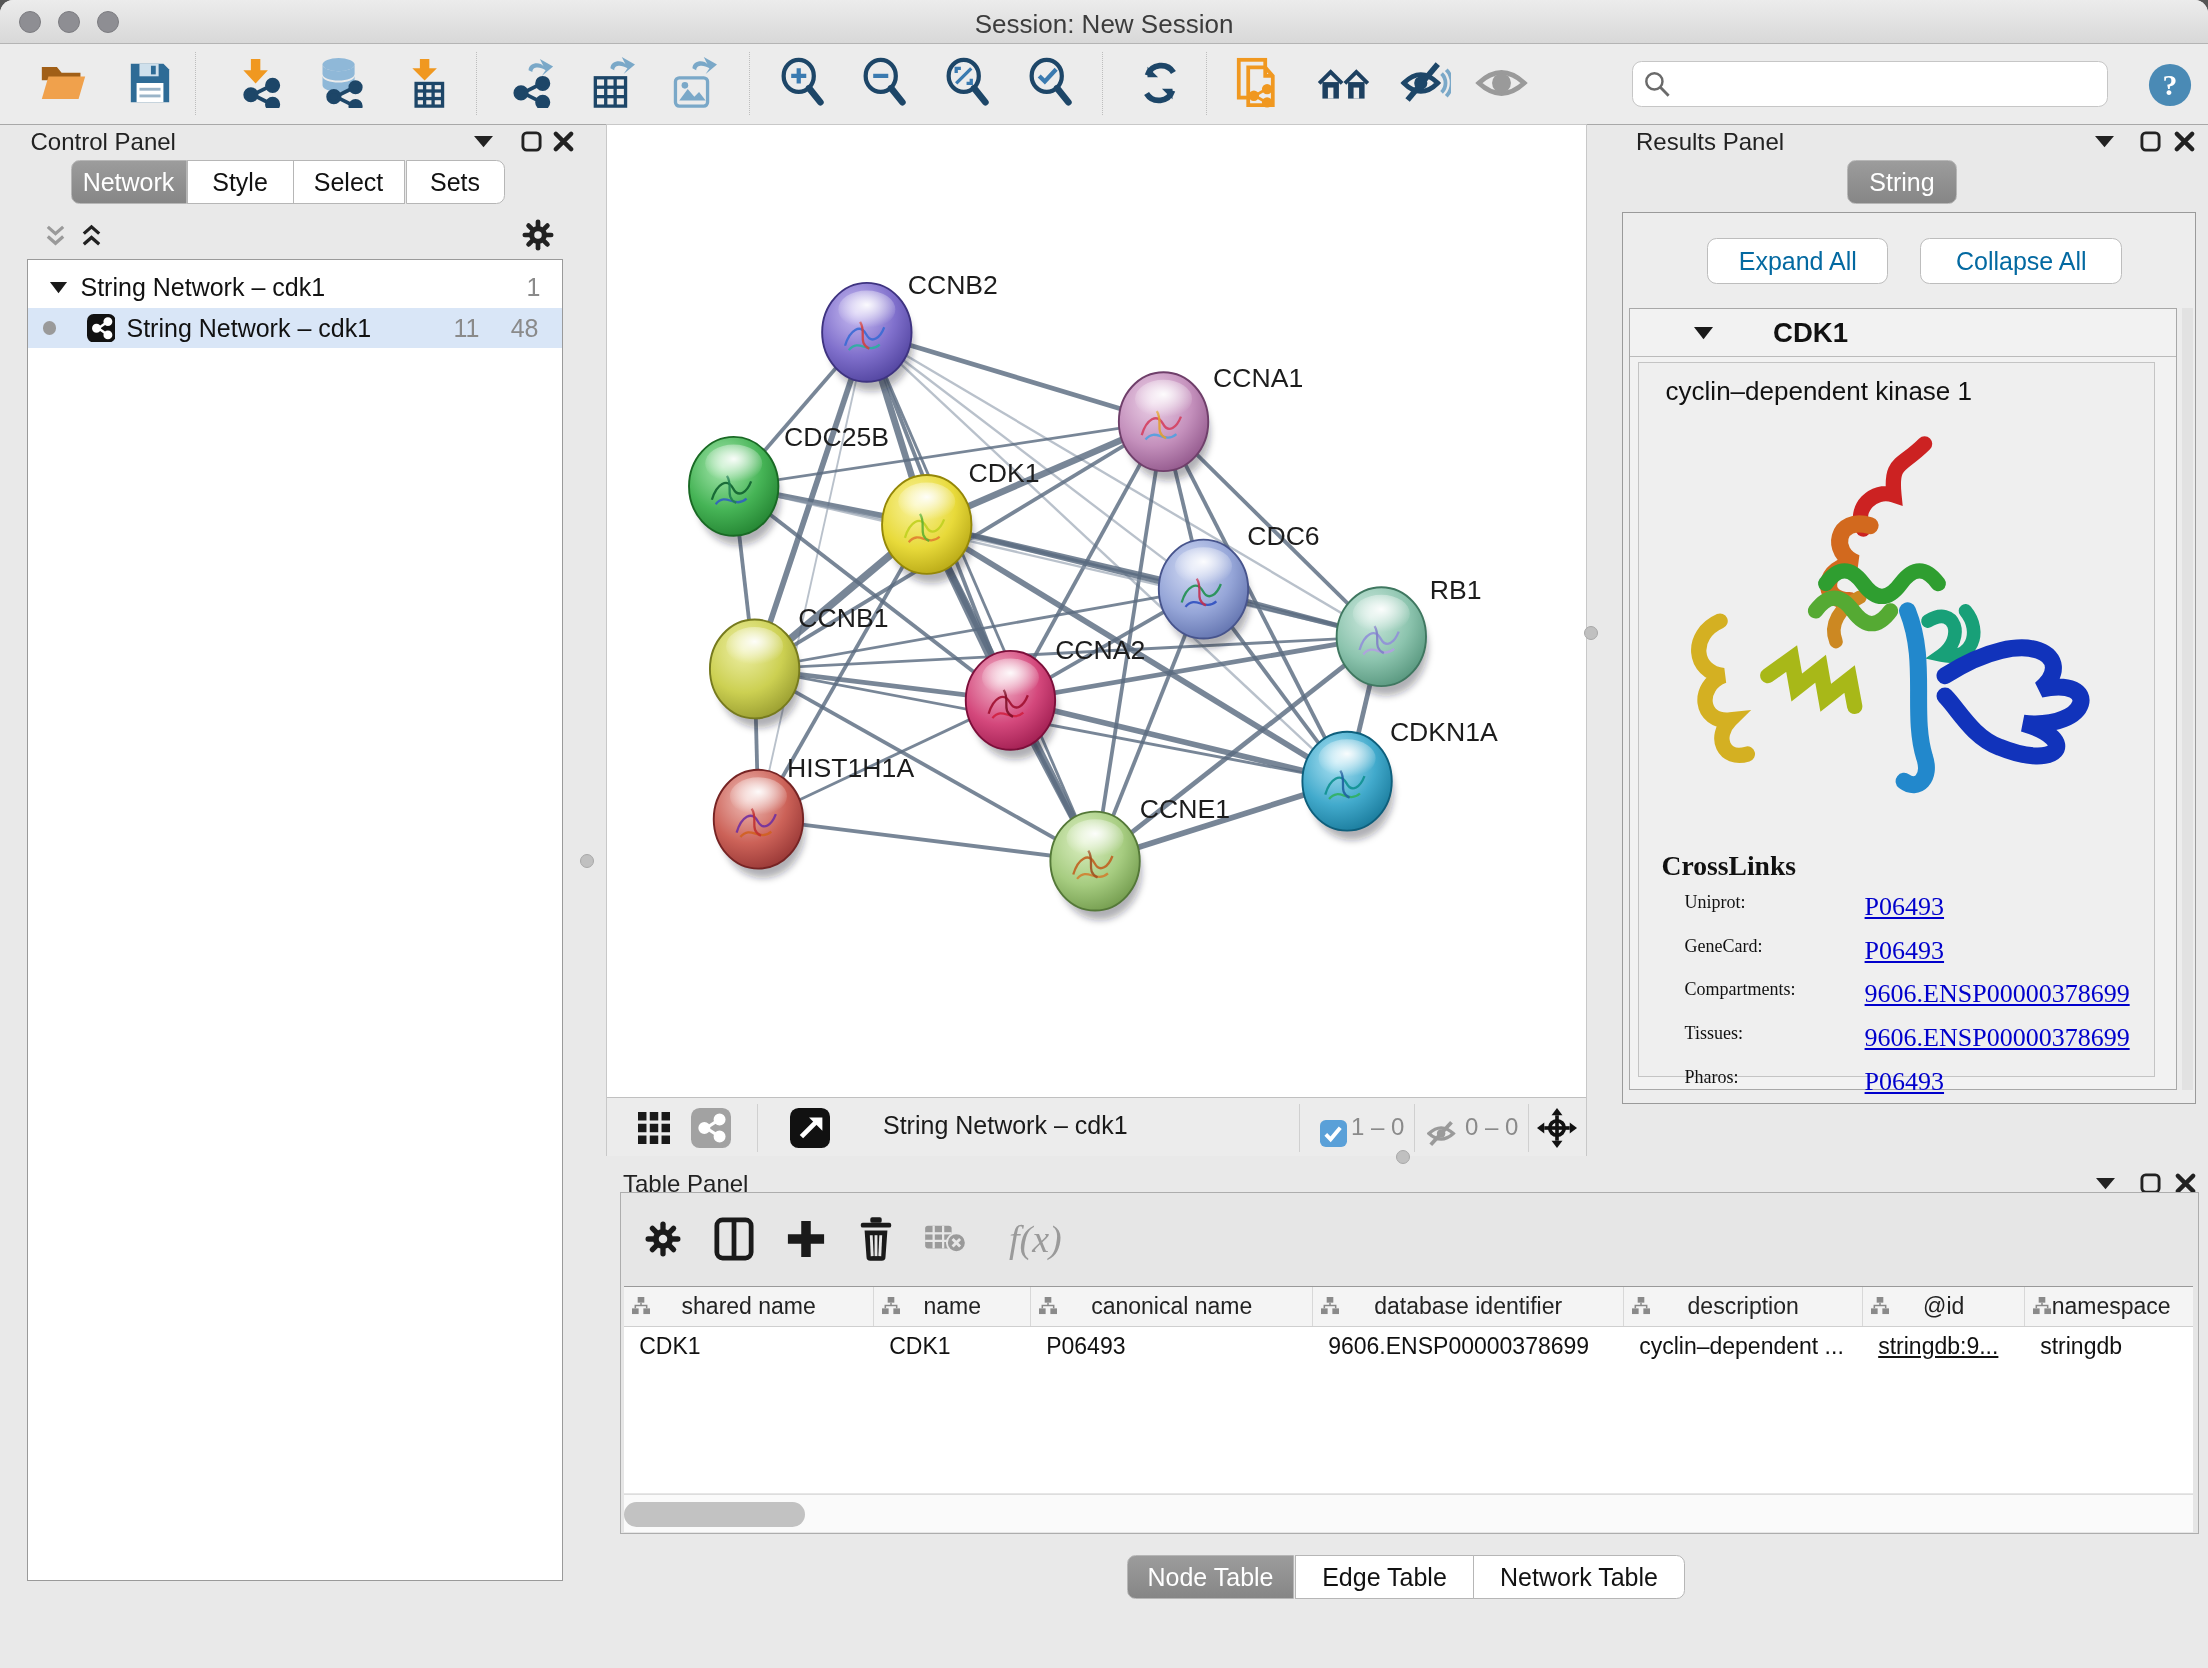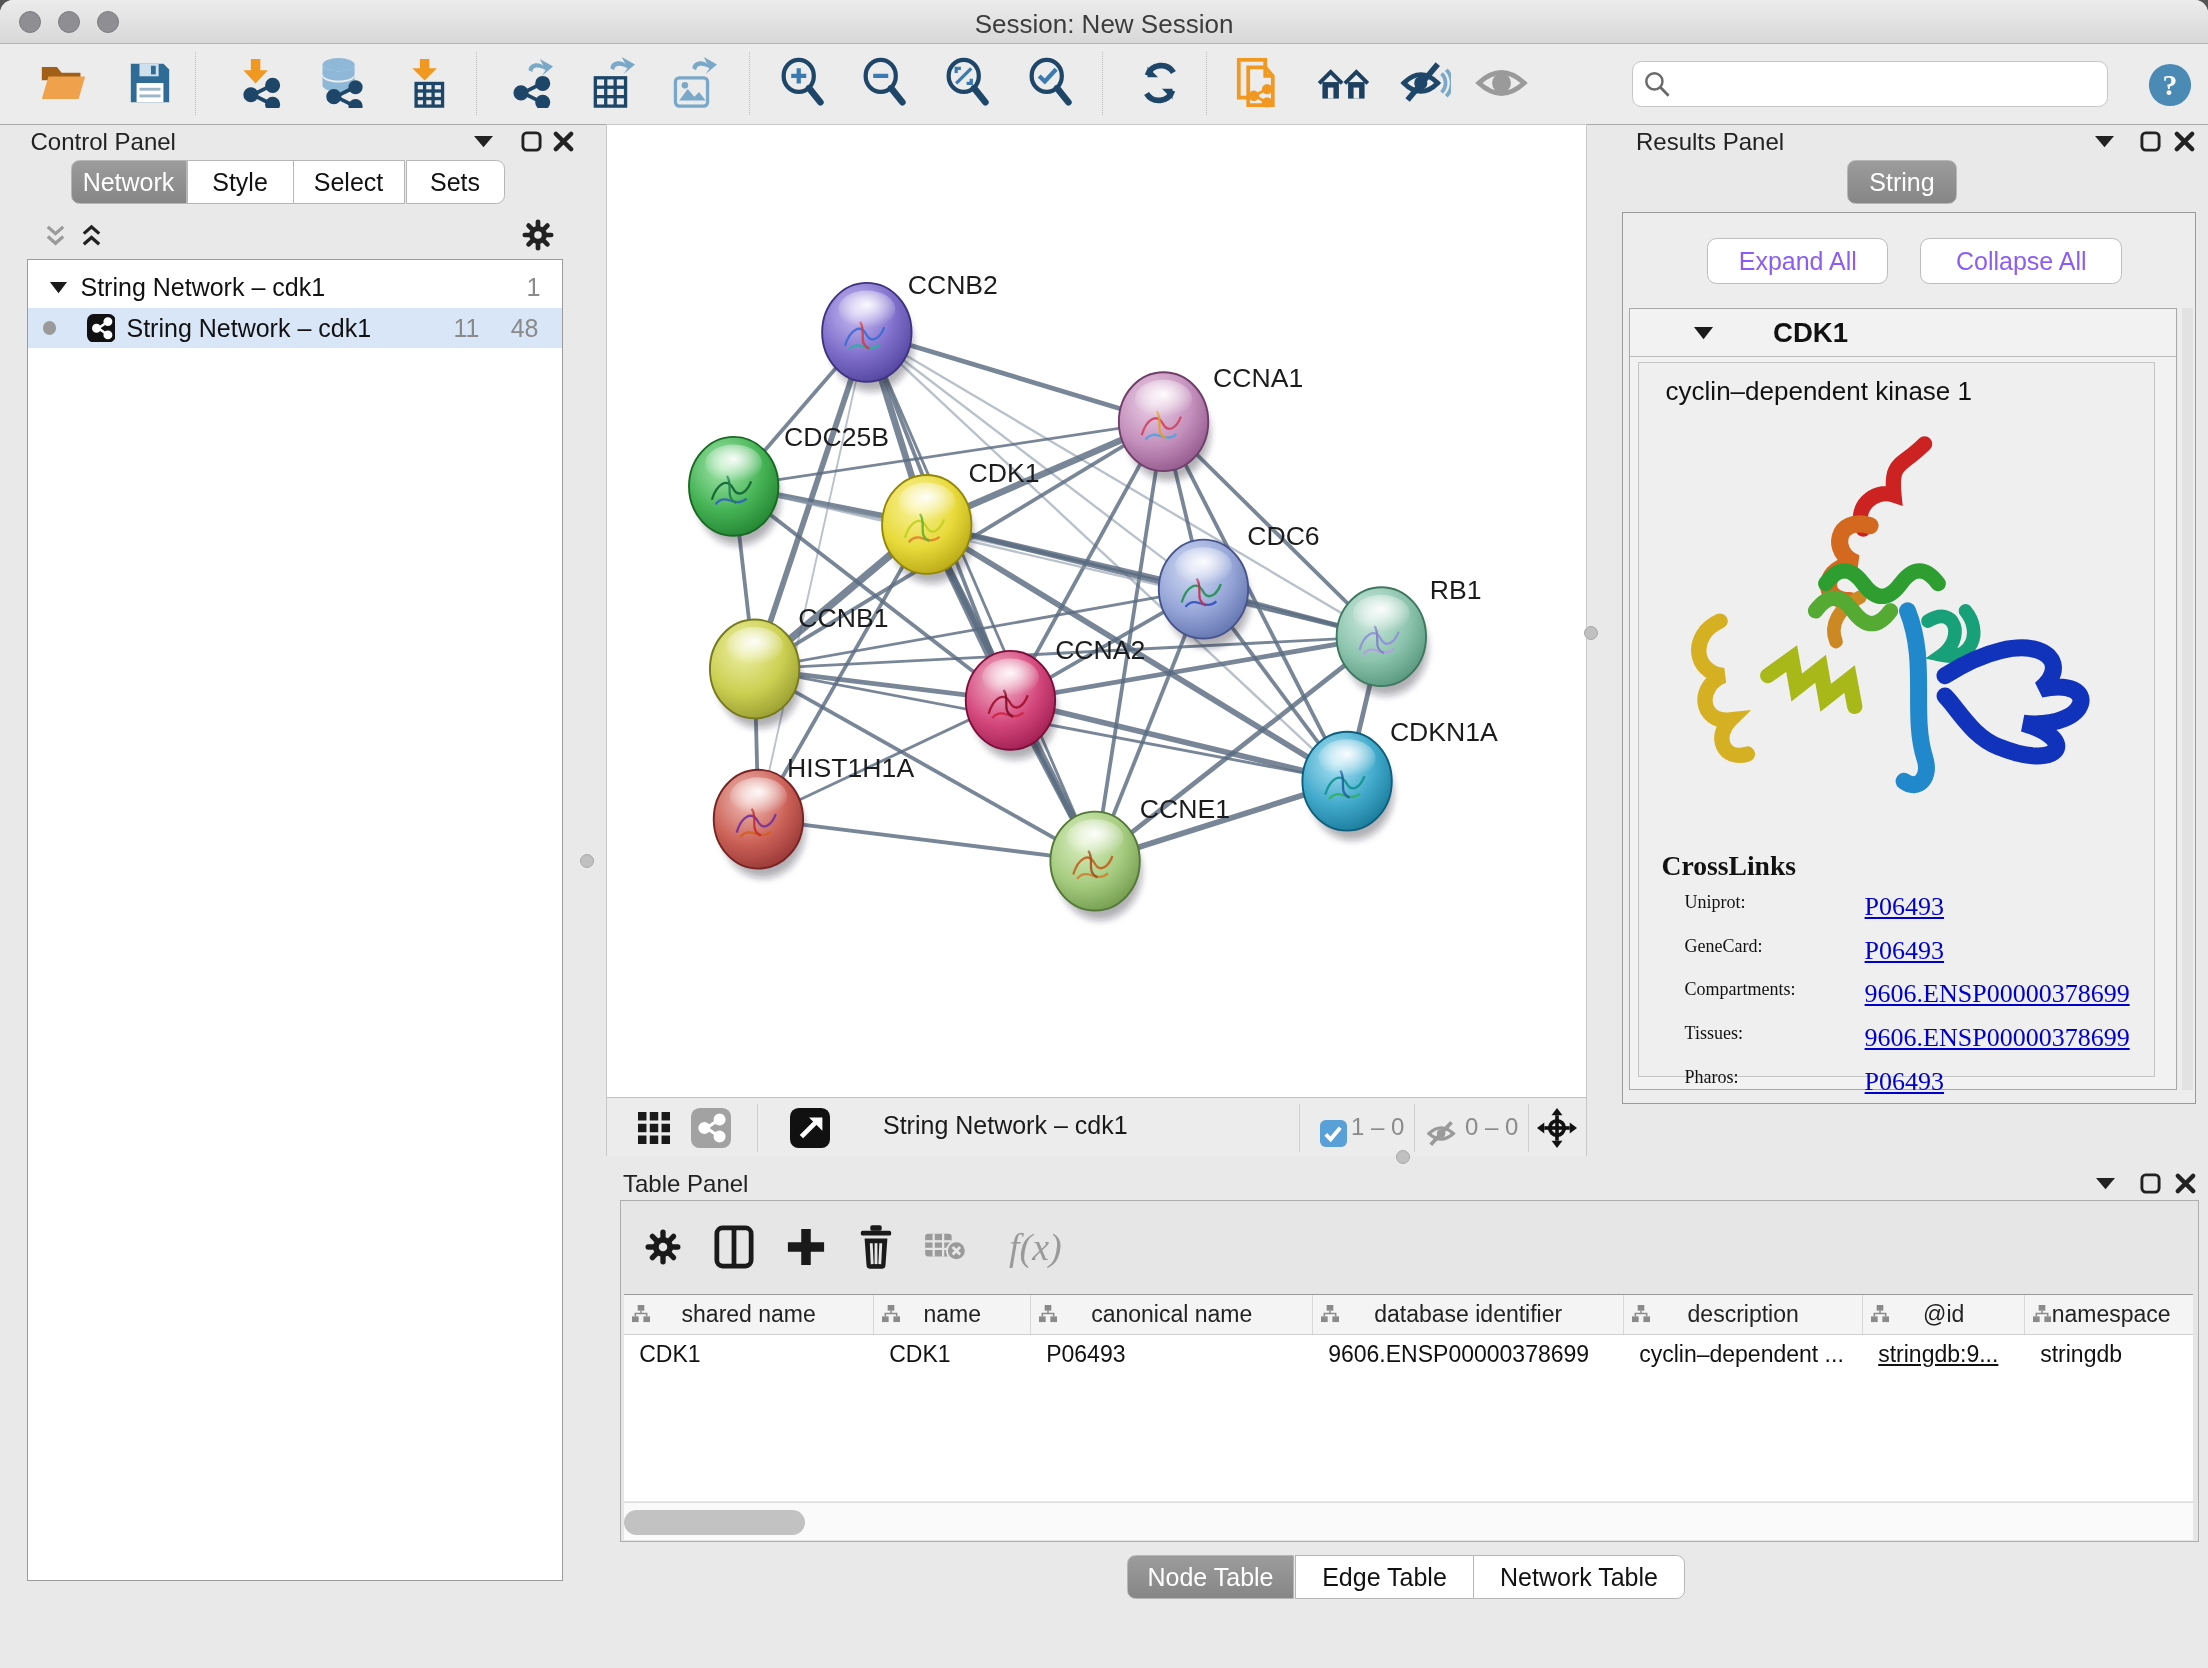--- a/index.html
+++ b/index.html
@@ -54,37 +54,37 @@
   .nav-ico { position:absolute; top:9.5px; width:40px; height:40px; display:flex;
     align-items:center; justify-content:center; }
   .nav-sep { position:absolute; top:5.7px; height:48px; border-left:1.9px solid #d0d0d0; }
   .nav-name { position:absolute; left:276px; top:13.3px; font-size:25px; color:#1a1a1a; }
   .nav-num { position:absolute; top:15px; font-size:24px; color:#8a8a8a; }
   
   .results-panel { position:absolute; left:1609px; top:124px; width:599px; height:1008px; }
   .rp-outer { position:absolute; left:13.3px; top:88px; width:574px; height:892px;
     background:#ededed; border:1.9px solid #9a9a9a; }
   .rp-btn { position:absolute; top:25px; height:46px; background:#fff;
-    border:1.9px solid #bdbdbd; border-radius:9.5px; font-size:25px; color:#8b5cf6;
+    border:1.9px solid #bdbdbd; border-radius:9.5px; font-size:25px; color:#0369a1;
     display:flex; align-items:center; justify-content:center; }
   .rp-box { position:absolute; left:5.7px; top:95px; width:548px; height:782px;
     background:#f2f2f2; border:1.9px solid #a8a8a8; }
   .rp-hdr { position:absolute; left:0; top:0; width:100%; height:48px;
     border-bottom:1.9px solid #bbb; }
   .rp-sub { position:absolute; left:7.6px; top:53px; width:517px; height:715px;
     background:#efefef; border:1px solid #c4c4c4; }
   .xl-title { position:absolute; left:23px; font-family:"Liberation Serif",serif;
     font-weight:bold; font-size:27.6px; color:#111; }
   .xl-label { position:absolute; left:46px; font-family:"Liberation Serif",serif;
     font-size:18px; color:#111; }
   .xl-value { position:absolute; left:226px; font-family:"Liberation Serif",serif;
     font-size:26px; color:#0000cc; text-decoration:underline; cursor:pointer; }
   
   .table-panel { position:absolute; left:606px; top:1162px; width:1603px; height:455px; }
-  .tp-inner { position:absolute; left:14.3px; top:38px; width:1579px; height:342px;
+  .tp-inner { position:absolute; left:14.3px; top:30px; width:1579px; height:342px;
     background:#e6e6e6; border:1.9px solid #adadad; }
   .tp-ico { position:absolute; top:21px; width:49px; height:49px; display:flex;
     align-items:center; justify-content:center; }
   .grid-wrap { position:absolute; left:2.9px; top:93px; width:1569px; height:207px;
     background:#fff; border-top:1.9px solid #999; overflow:hidden; }
   .gh-row { display:flex; height:40px; background:#f4f4f4; border-bottom:1.9px solid #cfcfcf; }
   .gh-cell { position:relative; display:flex; align-items:center; justify-content:center;
     font-size:23px; color:#222; border-right:1.9px solid #d8d8d8; flex:none; }
   .gb-row { display:flex; height:38px; }
   .gb-cell { font-size:23px; color:#111; padding-left:15px; display:flex;

